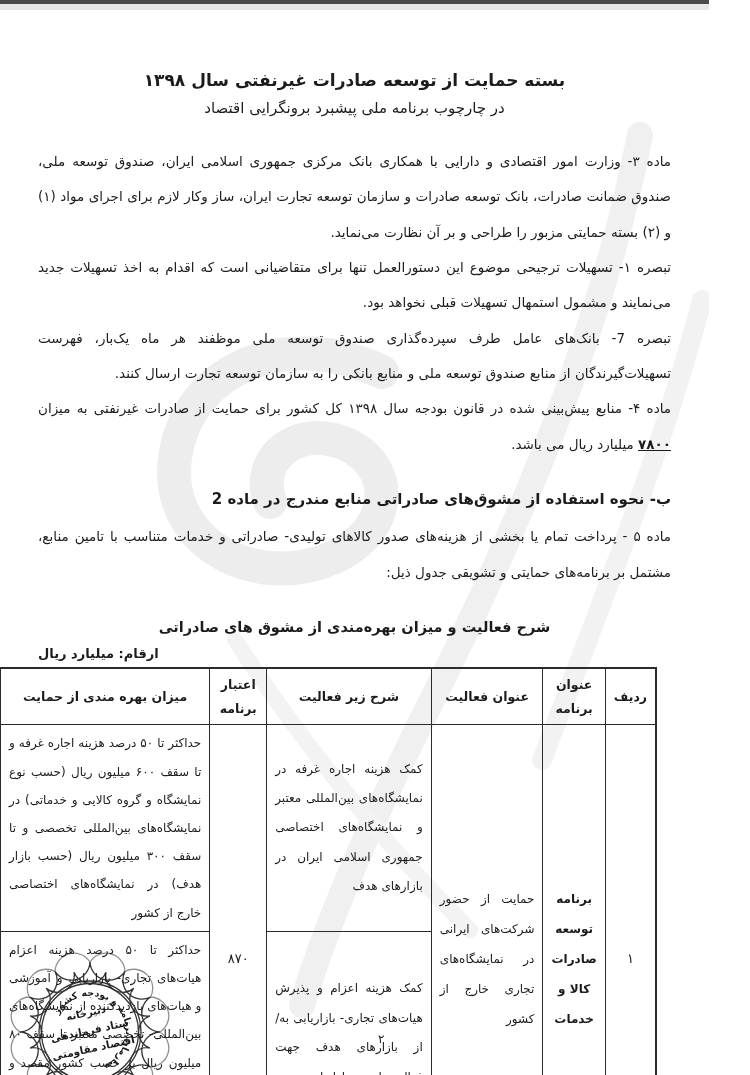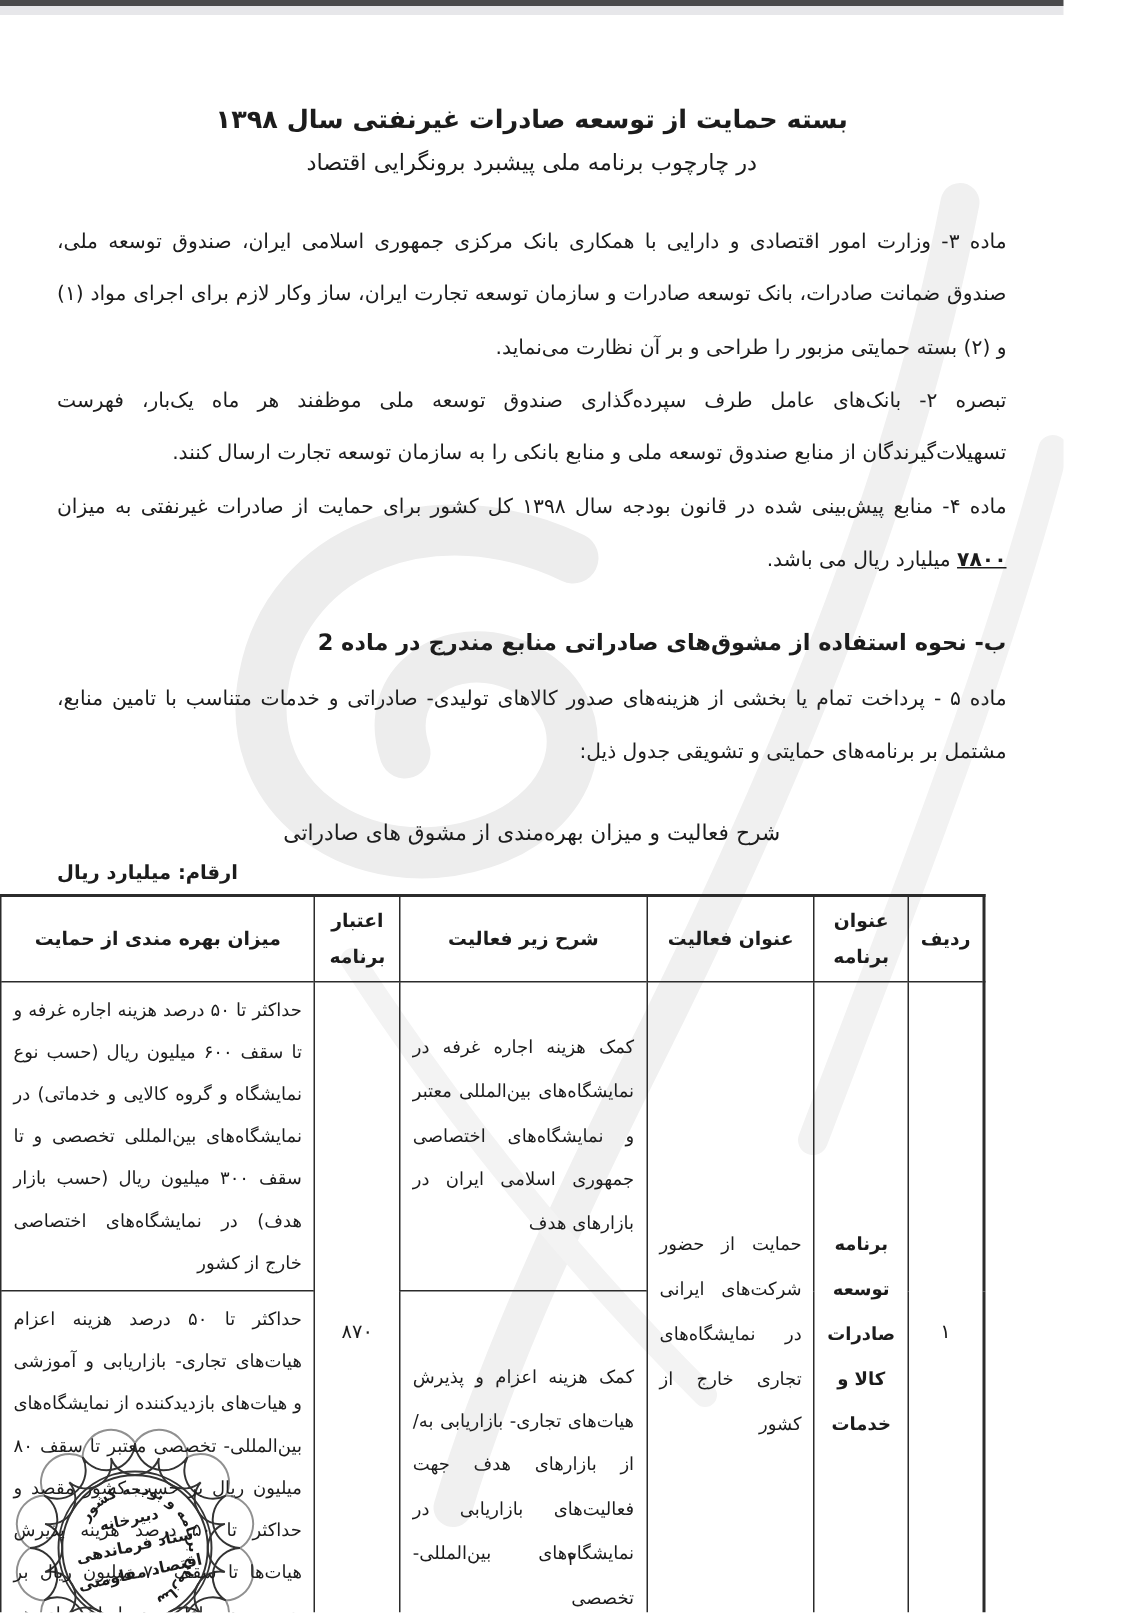--- a/index.html
+++ b/index.html
@@ -9,21 +9,21 @@
   .top-strip2{position:absolute;top:4px;left:0;width:750px;height:6px;background:#e7e7ea;z-index:3;}
   .watermark{position:absolute;top:0;left:0;z-index:0;}
   .content{position:relative;z-index:1;padding:64px 38px 0 38px;direction:rtl;font-size:13.5px;line-height:2.62;}
   .doc-title{text-align:center;font-weight:bold;font-size:17px;line-height:1.9;margin:0;}
   .doc-subtitle{text-align:center;font-weight:normal;font-size:15px;line-height:1.7;margin:0;}
   .para{margin:0;text-align:justify;}
   .para.first{margin-top:22px;}
   .lead{font-weight:normal;}
   .uline{text-decoration:underline;font-weight:bold;}
   .sec-heading{font-weight:bold;font-size:15px;margin:18px 0 0 0;text-align:right;}
-  .tbl-caption{text-align:center;font-weight:normal;font-size:14.5px;margin:24px 0 0 0;line-height:1.8;}
+  .tbl-caption{text-align:center;font-weight:bold;font-size:14.5px;margin:24px 0 0 0;line-height:1.8;}
   .unit-note{font-weight:bold;font-size:13px;text-align:left;margin:4px 0 2px 0;line-height:1.6;}
   table.main{border-collapse:collapse;width:658px;margin:0 14px 0 auto;direction:rtl;font-size:12px;
              border:2px solid #2b2b2b;}
   table.main th, table.main td{border:1.5px solid #2b2b2b;padding:4px 8px;vertical-align:middle;}
   table.main th{font-weight:bold;text-align:center;font-size:12.5px;line-height:1.9;height:42px;}
   td.cell-index{text-align:center;font-size:13px;}
   td.cell-program{text-align:center;font-weight:bold;line-height:2.5;}
   td.cell-activity{text-align:justify;line-height:2.5;padding:6px 10px;}
   td.cell-credit{text-align:center;font-size:13px;}
   td.cell-sub{text-align:justify;line-height:2.45;padding:8px 10px;}
@@ -50,22 +50,23 @@
     </g>
   </svg>
 
   <div class="content">
 
     <p class="doc-title">بسته حمایت از توسعه صادرات غیرنفتی سال ۱۳۹۸</p>
     <p class="doc-subtitle">در چارچوب برنامه ملی پیشبرد برونگرایی اقتصاد</p>
 
     <p class="para first"><span class="lead">ماده ۳-</span> <span>وزارت امور اقتصادی و دارایی با همکاری بانک مرکزی جمهوری اسلامی ایران، صندوق توسعه ملی، صندوق ضمانت صادرات، بانک توسعه صادرات و سازمان توسعه تجارت ایران، ساز وکار لازم برای اجرای مواد (۱) و (۲) بسته حمایتی مزبور را طراحی و بر آن نظارت می‌نماید.</span></p>
 
+    <p class="para"><span class="lead">تبصره ۱-</span> <span>تسهیلات ترجیحی موضوع این دستورالعمل تنها برای متقاضیانی است که اقدام به اخذ تسهیلات جدید می‌نمایند و مشمول استمهال تسهیلات قبلی نخواهد بود.</span></p>
 
-    <p class="para"><span class="lead">تبصره ۲-</span> <span>بانک‌های عامل طرف سپرده‌گذاری صندوق توسعه ملی موظفند هر ماه یک‌بار، فهرست تسهیلات‌گیرندگان از منابع صندوق توسعه ملی و منابع بانکی را به سازمان توسعه تجارت ارسال کنند.</span></p>
+    <p class="para"><span class="lead">تبصره 7-</span> <span>بانک‌های عامل طرف سپرده‌گذاری صندوق توسعه ملی موظفند هر ماه یک‌بار، فهرست تسهیلات‌گیرندگان از منابع صندوق توسعه ملی و منابع بانکی را به سازمان توسعه تجارت ارسال کنند.</span></p>
 
     <p class="para"><span class="lead">ماده ۴-</span> <span>منابع پیش‌بینی شده در قانون بودجه سال ۱۳۹۸ کل کشور برای حمایت از صادرات غیرنفتی به میزان</span> <span class="uline">۷۸۰۰</span> <span>میلیارد ریال می باشد.</span></p>
 
     <p class="sec-heading">ب- نحوه استفاده از مشوق‌های صادراتی منابع مندرج در ماده 2</p>
 
     <p class="para"><span class="lead">ماده ۵ -</span> <span>پرداخت تمام یا بخشی از هزینه‌های صدور کالاهای تولیدی- صادراتی و خدمات متناسب با تامین منابع، مشتمل بر برنامه‌های حمایتی و تشویقی جدول ذیل:</span></p>
 
     <p class="tbl-caption">شرح فعالیت و میزان بهره‌مندی از مشوق های صادراتی</p>
     <p class="unit-note">ارقام: میلیارد ریال</p>
 

